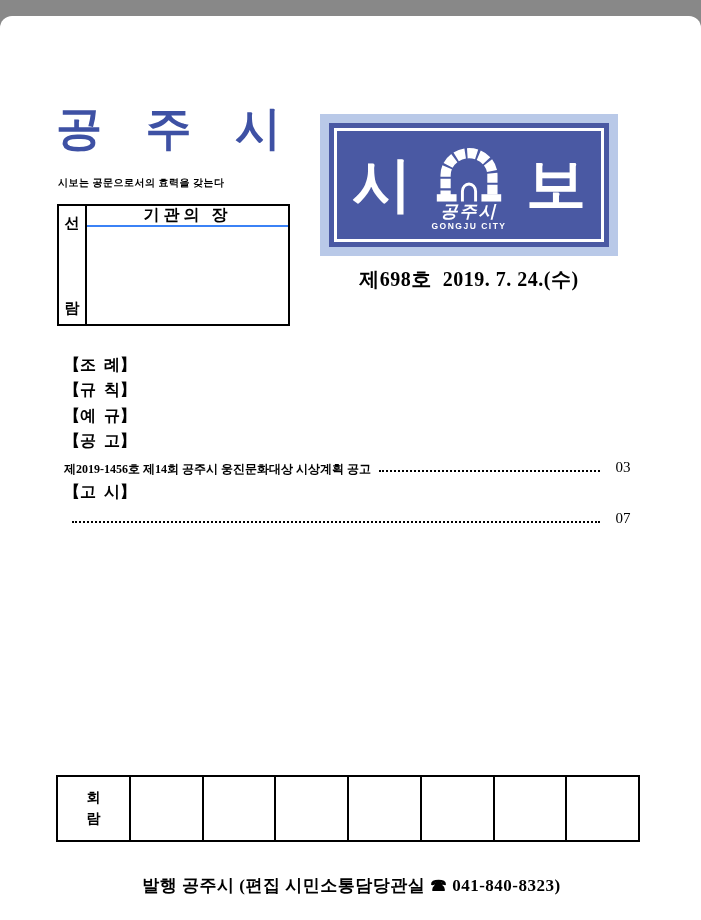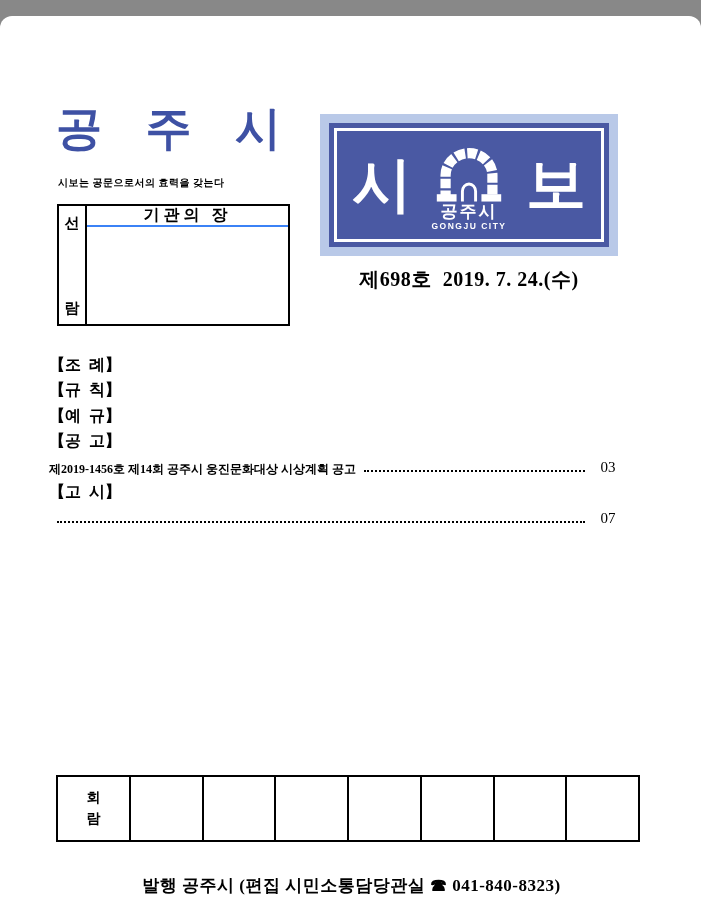--- a/index.html
+++ b/index.html
@@ -76,39 +76,39 @@
   .logo-char {
     color:#fff; font-weight:bold; font-size:60px; line-height:1;
     font-family:"Liberation Sans","DejaVu Sans",sans-serif;
   }
   .emblem {
     display:flex; flex-direction:column; align-items:center;
     margin-top:4px;
   }
   .emblem-city {
     color:#fff; font-weight:bold; font-size:17px; letter-spacing:2px;
-    line-height:1.1; white-space:pre;
+    line-height:1.1; white-space:pre;font-style:italic;
   }
   .emblem-city-en {
     color:#fff; font-weight:bold; font-size:8.5px; letter-spacing:1.5px;
     font-family:"Liberation Sans","DejaVu Sans",sans-serif;
     line-height:1.2; white-space:pre;
   }
 
   
   .issue-line {
     position:absolute; left:320px; top:250px; width:298px;
     text-align:center;
     font-size:20px; font-weight:bold; letter-spacing:0.5px;
     white-space:pre;
   }
 
   
   .toc {
-    position:absolute; left:49px; top:334px; width:572px;
+    position:absolute; left:64px; top:334px; width:572px;
   }
   .toc-row { height:25.5px; display:flex; align-items:flex-end; }
   .toc-header {
     font-size:16px; font-weight:bold; white-space:pre; line-height:1.35;
   }
   .toc-entry-label {
     font-size:12px; font-weight:bold; white-space:pre; line-height:1.4;
   }
   .toc-leader {
     flex:1; border-bottom:2px dotted #000;

